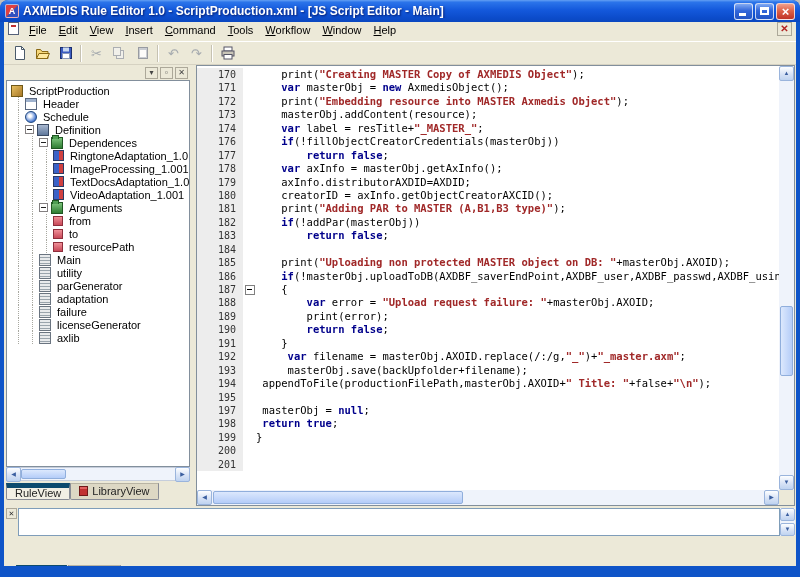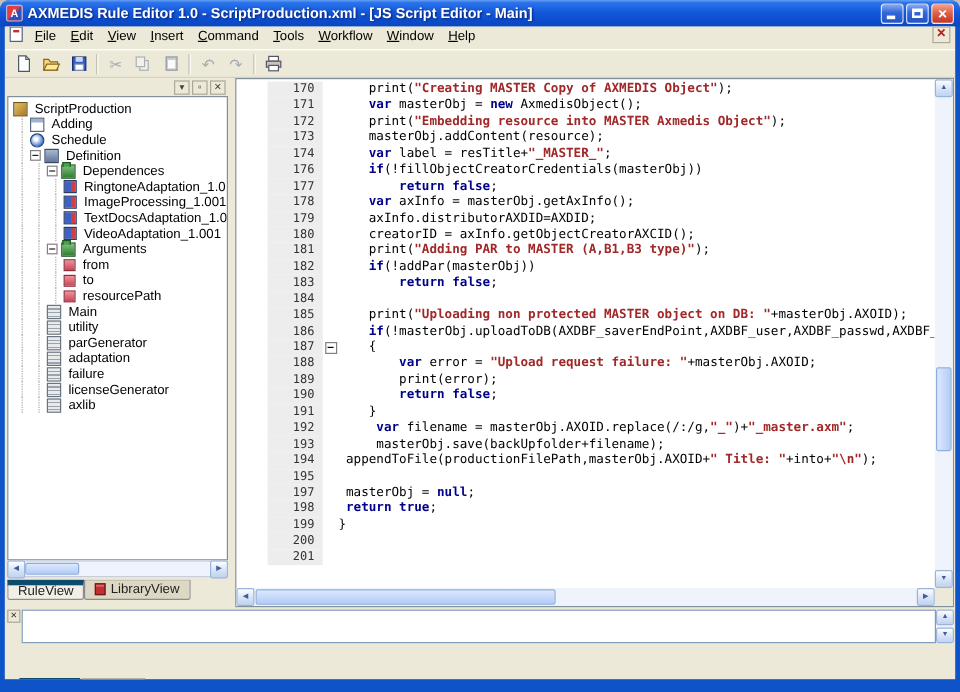--- a/index.html
+++ b/index.html
@@ -72,21 +72,21 @@
   
   .ltabs{position:absolute;left:2px;top:418px;height:17px;display:flex;}
   .tab{padding:1px 8px 2px;font-size:11px;border:1px solid #898C95;border-top:1px solid #B8B4A4;
     background:#DDD8C4;color:#222;display:flex;align-items:center;gap:4px;border-radius:0 0 2px 2px;}
   .tab.active{background:#F2EFE4;border-top:5px solid #0c4a6e;font-weight:normal;}
   .icon-book{width:9px;height:10px;background:#C03030;border:1px solid #701818;box-shadow:inset 0 2px 0 #E06060;flex:none;}
   
   .splitter{position:absolute;left:187px;top:43px;width:5px;bottom:60px;}
   .editor-frame{position:absolute;left:192px;right:1px;top:43px;bottom:60px;border:1px solid #828F9C;background:#fff;}
   .code-view{position:absolute;left:0;top:0;right:15px;bottom:15px;overflow:hidden;padding-top:2px;}
-  .crow{display:flex;height:13.45px;line-height:13.45px;font-family:"DejaVu Sans Mono",monospace;font-size:10.5px;margin-left:26px;}
+  .crow{display:flex;height:13.45px;line-height:13.45px;font-family:"DejaVu Sans Mono",monospace;font-size:10.5px;}
   .ln{width:46px;background:#EDEDED;color:#333;text-align:right;padding-right:7px;font-size:10px;flex:none;}
   .fold{width:13px;background:#fff;position:relative;flex:none;}
   .fold.minus::before{content:'';position:absolute;left:2px;top:2px;width:8px;height:8px;border:1px solid #808080;background:#fff;}
   .fold.minus::after{content:'';position:absolute;left:4px;top:6px;width:5px;height:1px;background:#000;}
   .ctext{flex:1;white-space:pre;overflow:hidden;color:#000;}
   .sk{color:var(--kw,#00008B);font-weight:bold;}
   .ss{color:var(--str,#A02828);font-weight:bold;}
   
   .vsb{position:absolute;right:0;top:0;width:15px;bottom:15px;background:#EFF3FB;}
   .hsb{position:absolute;left:0;bottom:0;right:15px;height:15px;background:#EFF3FB;}
@@ -198,21 +198,21 @@
         <span class="phbtn">✕</span>
       </div>
       <div class="tree" id="tree">
           <div class="trow">
             <span class="ti ti-package"></span>
             <span class="tlabel">ScriptProduction</span>
           </div>
           <div class="trow">
             <span class="guide"></span>
             <span class="ti ti-header"></span>
-            <span class="tlabel">Adding</span>
+            <span class="tlabel">Header</span>
           </div>
           <div class="trow">
             <span class="guide"></span>
             <span class="ti ti-schedule"></span>
             <span class="tlabel">Schedule</span>
           </div>
           <div class="trow">
             <span class="guide"></span>
             <span class="exp"></span>
             <span class="ti ti-definition"></span>
@@ -455,21 +455,21 @@
             <span class="ctext"><span class="sp">     </span><span class="sk">var</span><span class="sp"> filename = masterObj.AXOID.replace(/:/g,</span><span class="ss">"_"</span><span class="sp">)+</span><span class="ss">"_master.axm"</span><span class="sp">;</span></span>
           </div>
           <div class="crow">
             <span class="ln">193</span>
             <span class="fold"></span>
             <span class="ctext"><span class="sp">     masterObj.save(backUpfolder+filename);</span></span>
           </div>
           <div class="crow">
             <span class="ln">194</span>
             <span class="fold"></span>
-            <span class="ctext"><span class="sp"> appendToFile(productionFilePath,masterObj.AXOID+</span><span class="ss">" Title: "</span><span class="sp">+into+</span><span class="ss">"\n"</span><span class="sp">);</span></span>
+            <span class="ctext"><span class="sp"> appendToFile(productionFilePath,masterObj.AXOID+</span><span class="ss">" Title: "</span><span class="sp">+false+</span><span class="ss">"\n"</span><span class="sp">);</span></span>
           </div>
           <div class="crow">
             <span class="ln">195</span>
             <span class="fold"></span>
             <span class="ctext"></span>
           </div>
           <div class="crow">
             <span class="ln">197</span>
             <span class="fold"></span>
             <span class="ctext"><span class="sp"> masterObj = </span><span class="sk">null</span><span class="sp">;</span></span>

